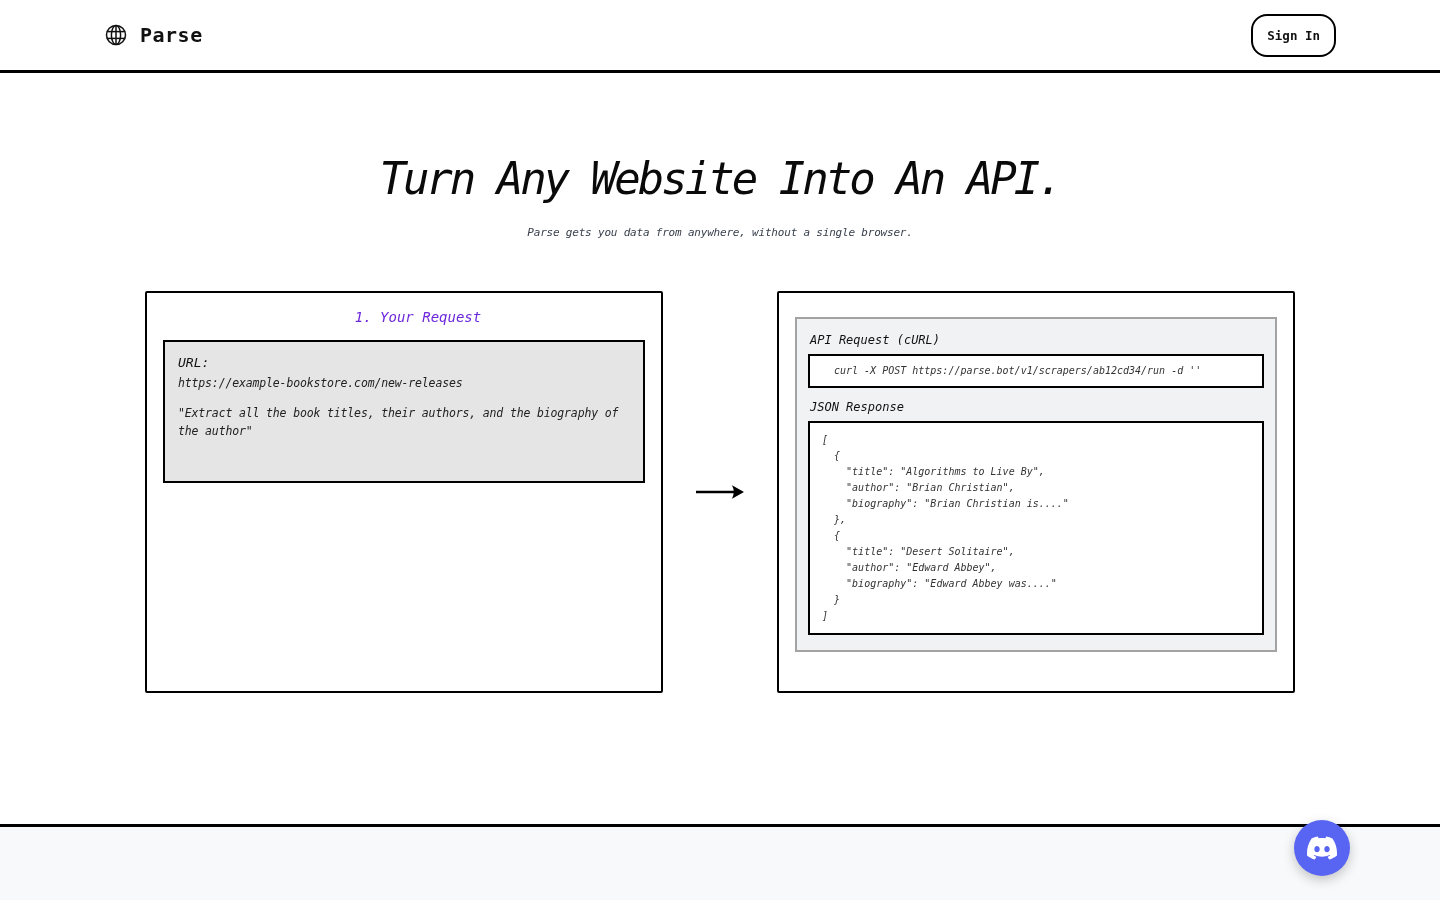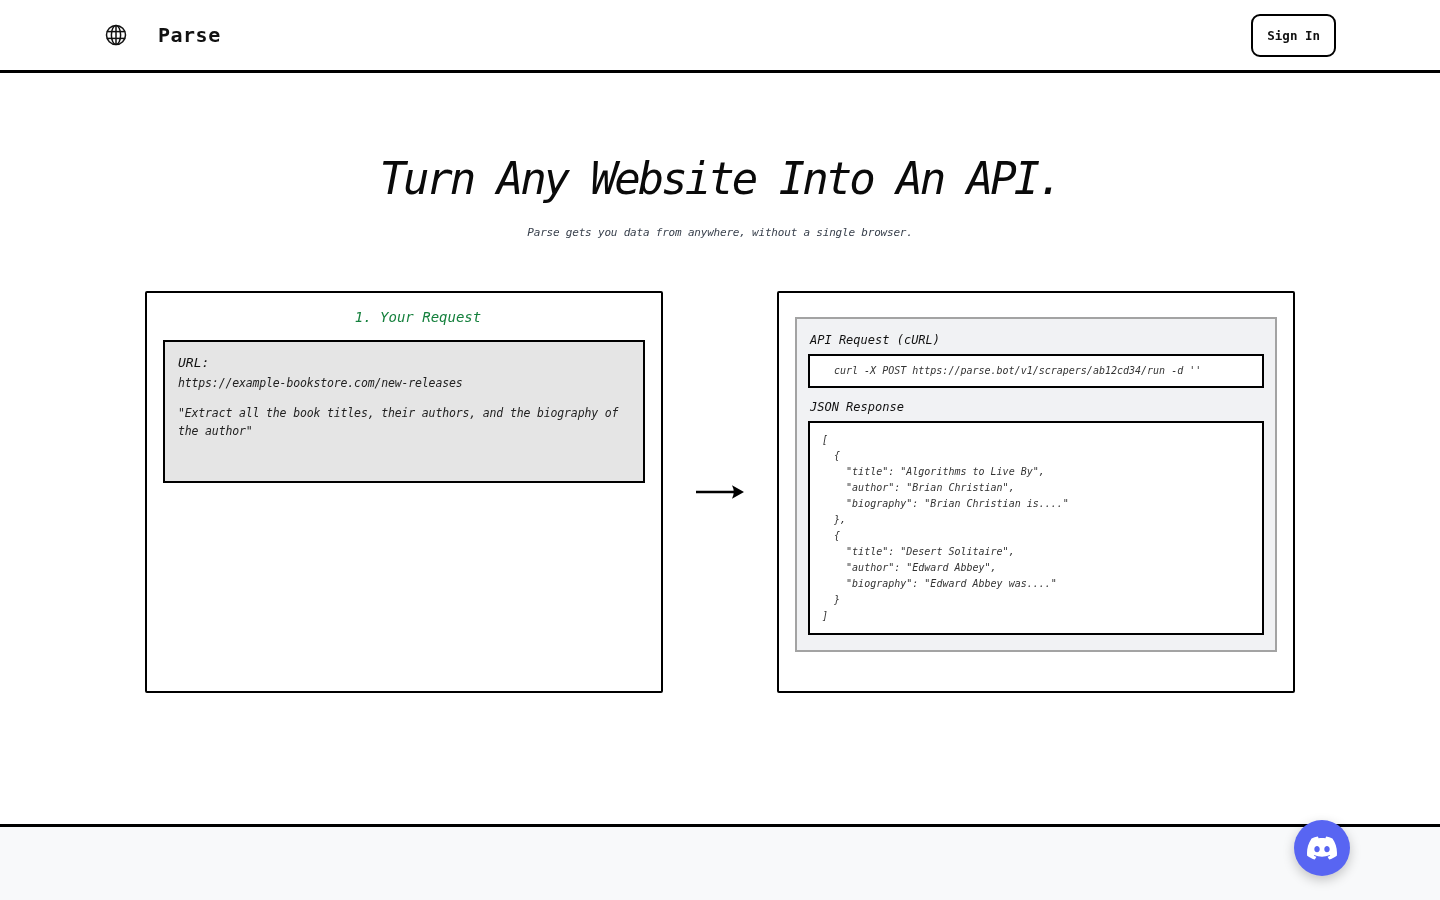--- a/index.html
+++ b/index.html
@@ -9,27 +9,27 @@
     background: #ffffff; color: #111111;
     font-family: "DejaVu Sans Mono", "Liberation Mono", monospace;
   }
 
   
   .header {
     height: 73px; border-bottom: 3px solid #000;
     display: flex; align-items: center; justify-content: space-between;
     padding: 0 104px; background: #fff;
   }
-  .brand { display: flex; align-items: center; gap: 30px; cursor: pointer; }
+  .brand { display: flex; align-items: center; gap: 12px; cursor: pointer; }
   .brand-icon { width: 24px; height: 24px; display: inline-flex; }
   .brand-text { font-size: 20px; font-weight: 700; letter-spacing: 0.5px; }
   .signin-btn {
     font-family: inherit; font-size: 12.5px; font-weight: 600;
     padding: 12px 14px; background: #fff; color: #111;
-    border: 2px solid #000; border-radius: 9px; cursor: pointer;
+    border: 2px solid #000; border-radius: 16px; cursor: pointer;
   }
 
   
   .main { height: 751px; text-align: center; font-style: italic; }
   .hero-title {
     margin: 0; padding-top: 80px;
     font-size: 44px; font-weight: 500; letter-spacing: -3px; color: #0a0a0a;
   }
   .hero-subtitle {
     margin: 22px 0 0; font-size: 11px; color: #39414d; letter-spacing: -0.2px;
@@ -40,21 +40,21 @@
     margin-top: 52px;
     display: flex; justify-content: center; align-items: center;
   }
   .card {
     width: 518px; height: 402px; background: #fff;
     border: 2px solid #000; border-radius: 2px;
     padding-top: 16px; text-align: left; flex: 0 0 auto;
   }
   .card-title {
     margin: 0 0 15px; font-size: 14px; font-weight: 500;
-    text-align: center; color: #15803d; padding-left: 28px;
+    text-align: center; color: #6d28d9; padding-left: 28px;
   }
   .arrow-wrap {
     width: 114px; flex: 0 0 auto;
     display: flex; align-items: center; justify-content: center;
   }
 
   .gray-box {
     margin: 0 16px; background: #e5e5e5; border: 2px solid #000;
     height: 143px; padding: 13px 11px;
   }

